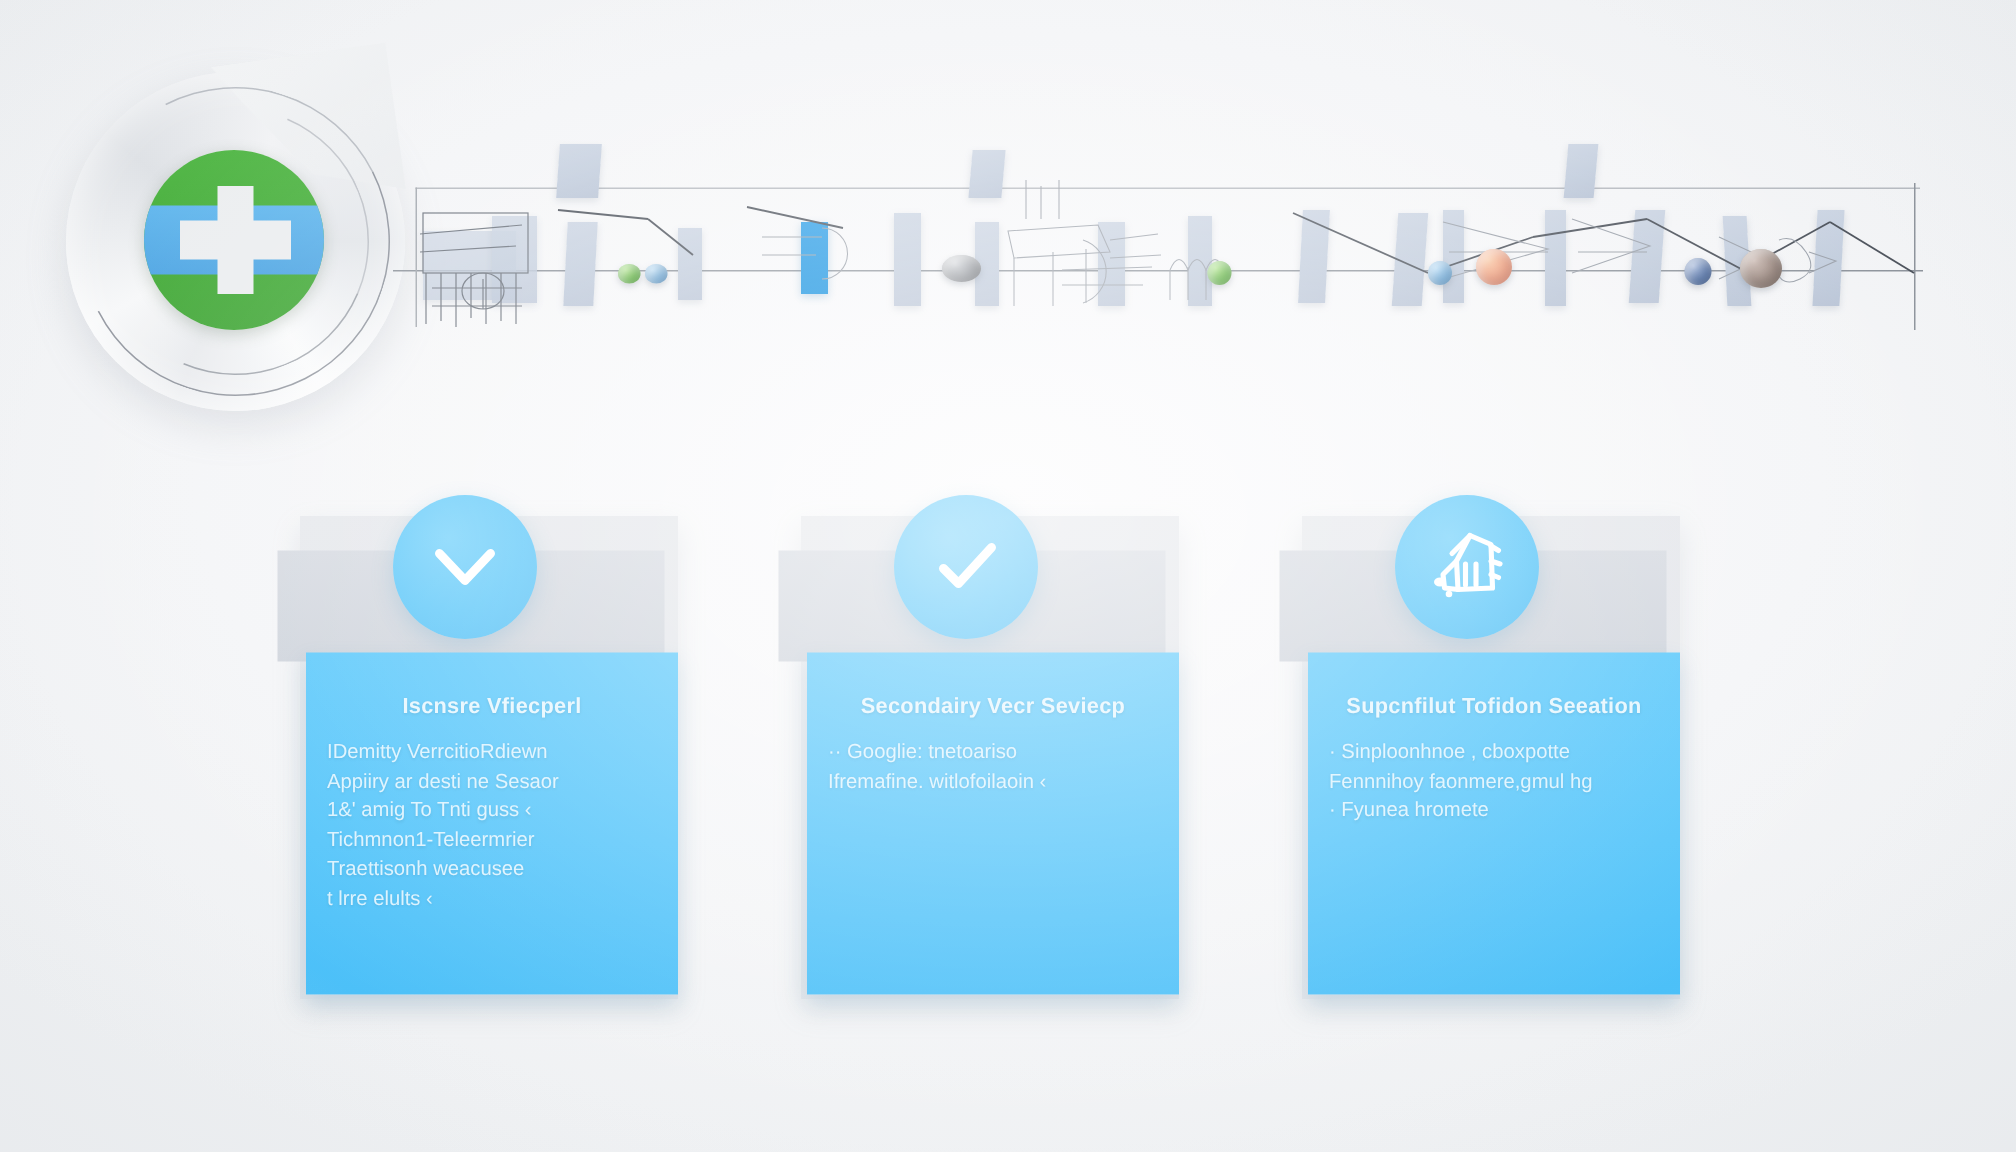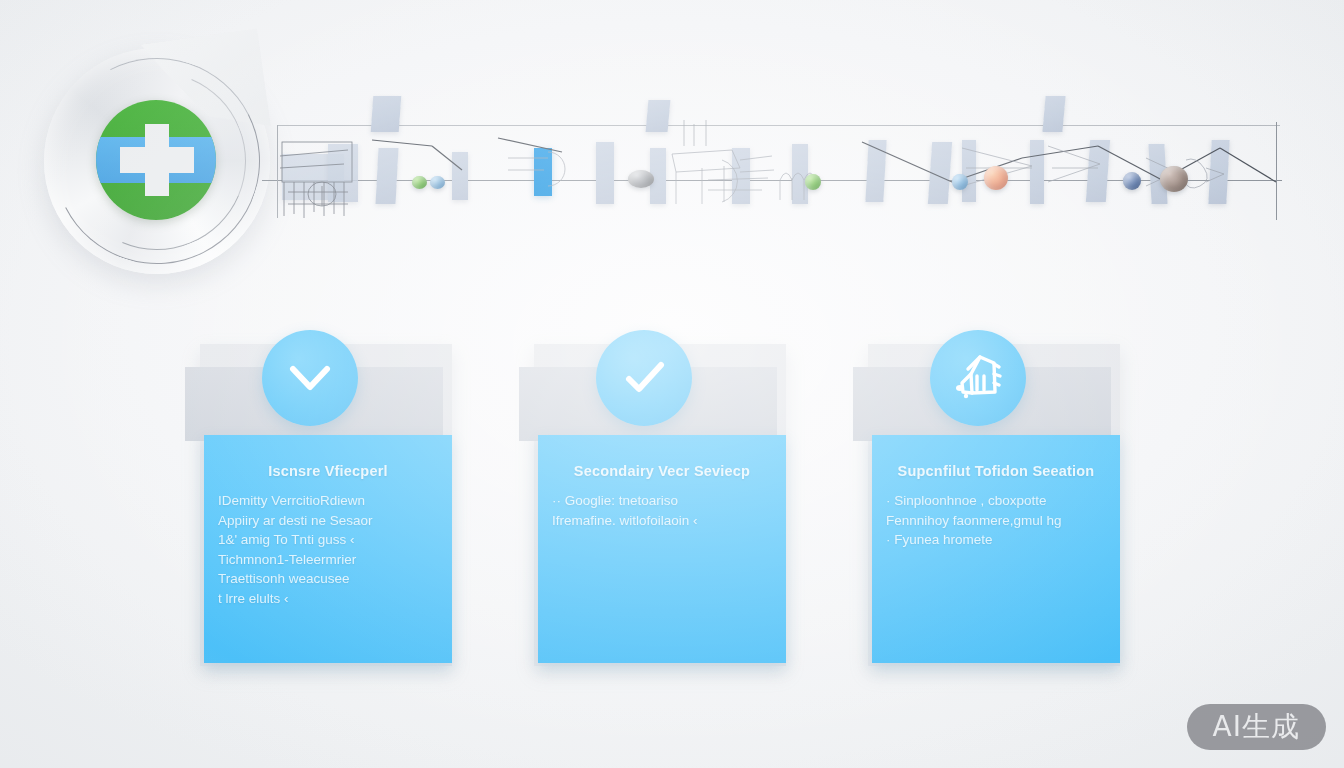--- a/index.html
+++ b/index.html
@@ -382,14 +382,13 @@
           <div class="card-line">Fennnihoy faonmere,gmul hg</div>
           <div class="card-line">· Fyunea hromete</div>
         </div>
       </div>
     </div>
 
   </div>
 
   <div id="vignette"></div>
 
-  <div id="watermark">AI生成</div>
 </div>
 
 </body></html>

